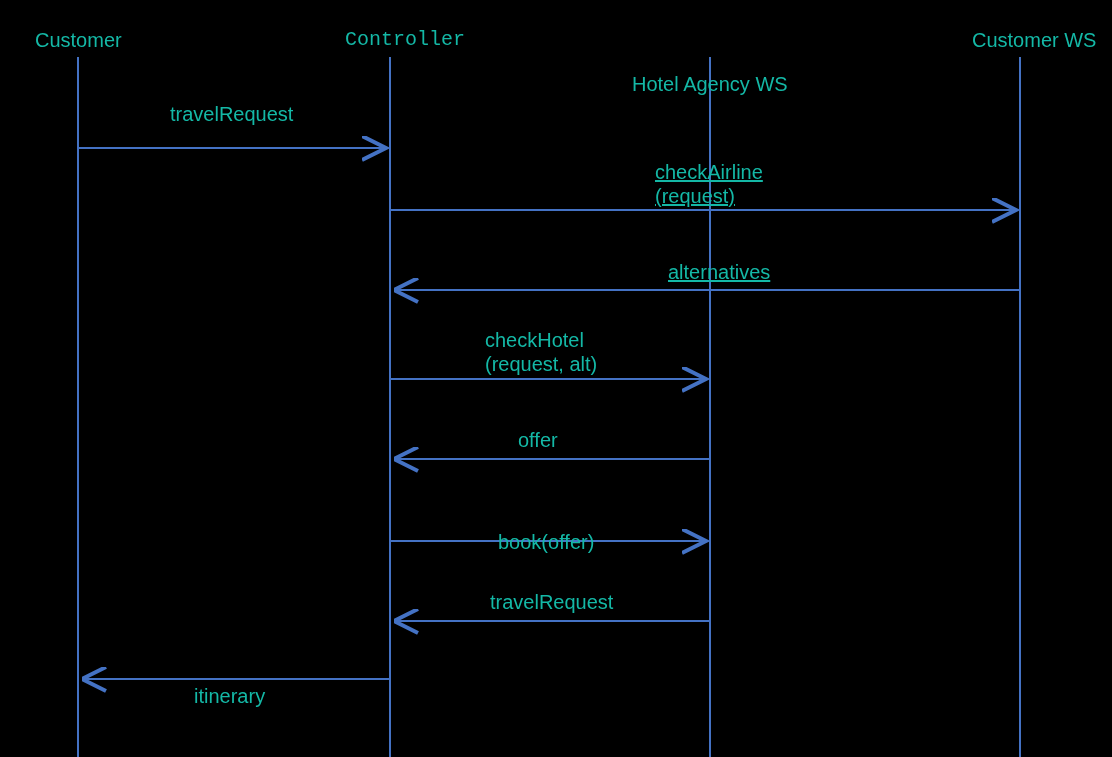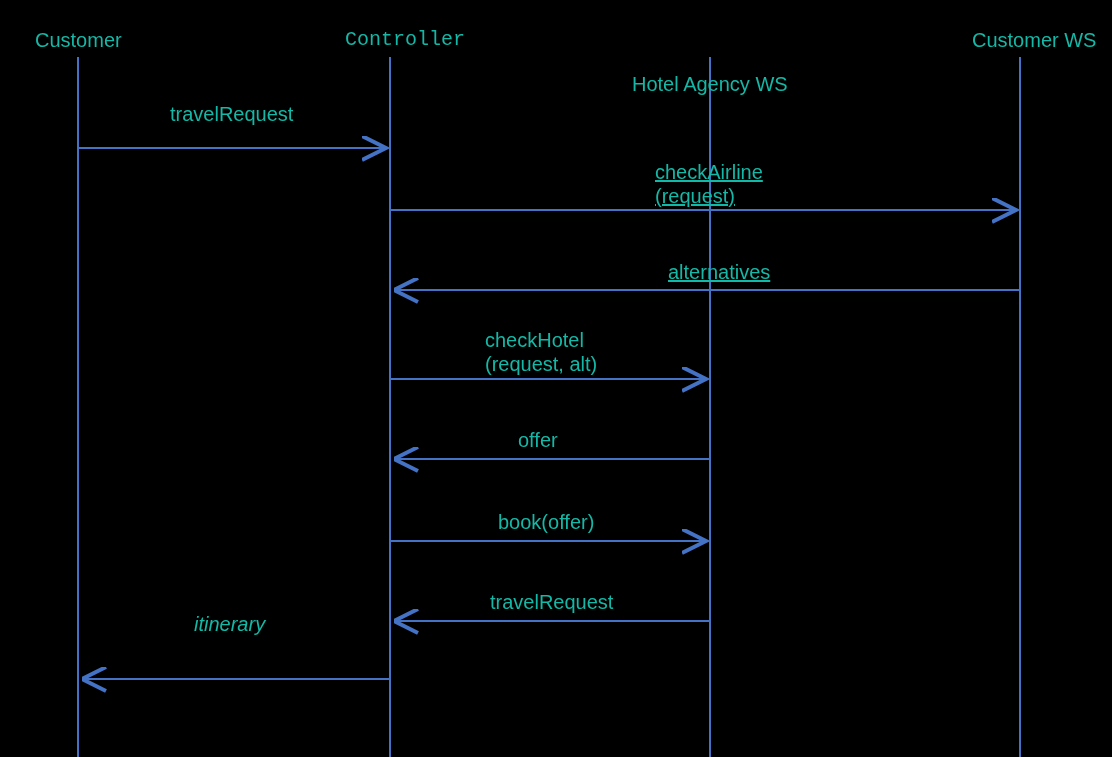--- a/index.html
+++ b/index.html
@@ -55,15 +55,15 @@
 <div class="label" style="left:632px; top:28px;margin-top:44px;">Hotel Agency WS</div>
 <div class="label" style="left:972px; top:28px;">Customer WS</div>
 
 <div class="label" style="left:170px; top:102px;">travelRequest</div>
 <div class="label" style="left:655px; top:160px;text-decoration:underline;"><span>checkAirline</span>
 <span>(request)</span></div>
 <div class="label" style="left:668px; top:260px;text-decoration:underline;">alternatives</div>
 <div class="label" style="left:485px; top:328px;"><span>checkHotel</span>
 <span>(request, alt)</span></div>
 <div class="label" style="left:518px; top:428px;text-align:right;">offer</div>
-<div class="label" style="left:498px; top:510px;">book(offer)</div>
+<div class="label" style="left:498px; top:530px;">book(offer)</div>
 <div class="label" style="left:490px; top:590px;">travelRequest</div>
-<div class="label" style="left:194px; top:612px;font-style:italic;">itinerary</div>
+<div class="label" style="left:194px; top:684px;">itinerary</div>
 
 </body></html>

